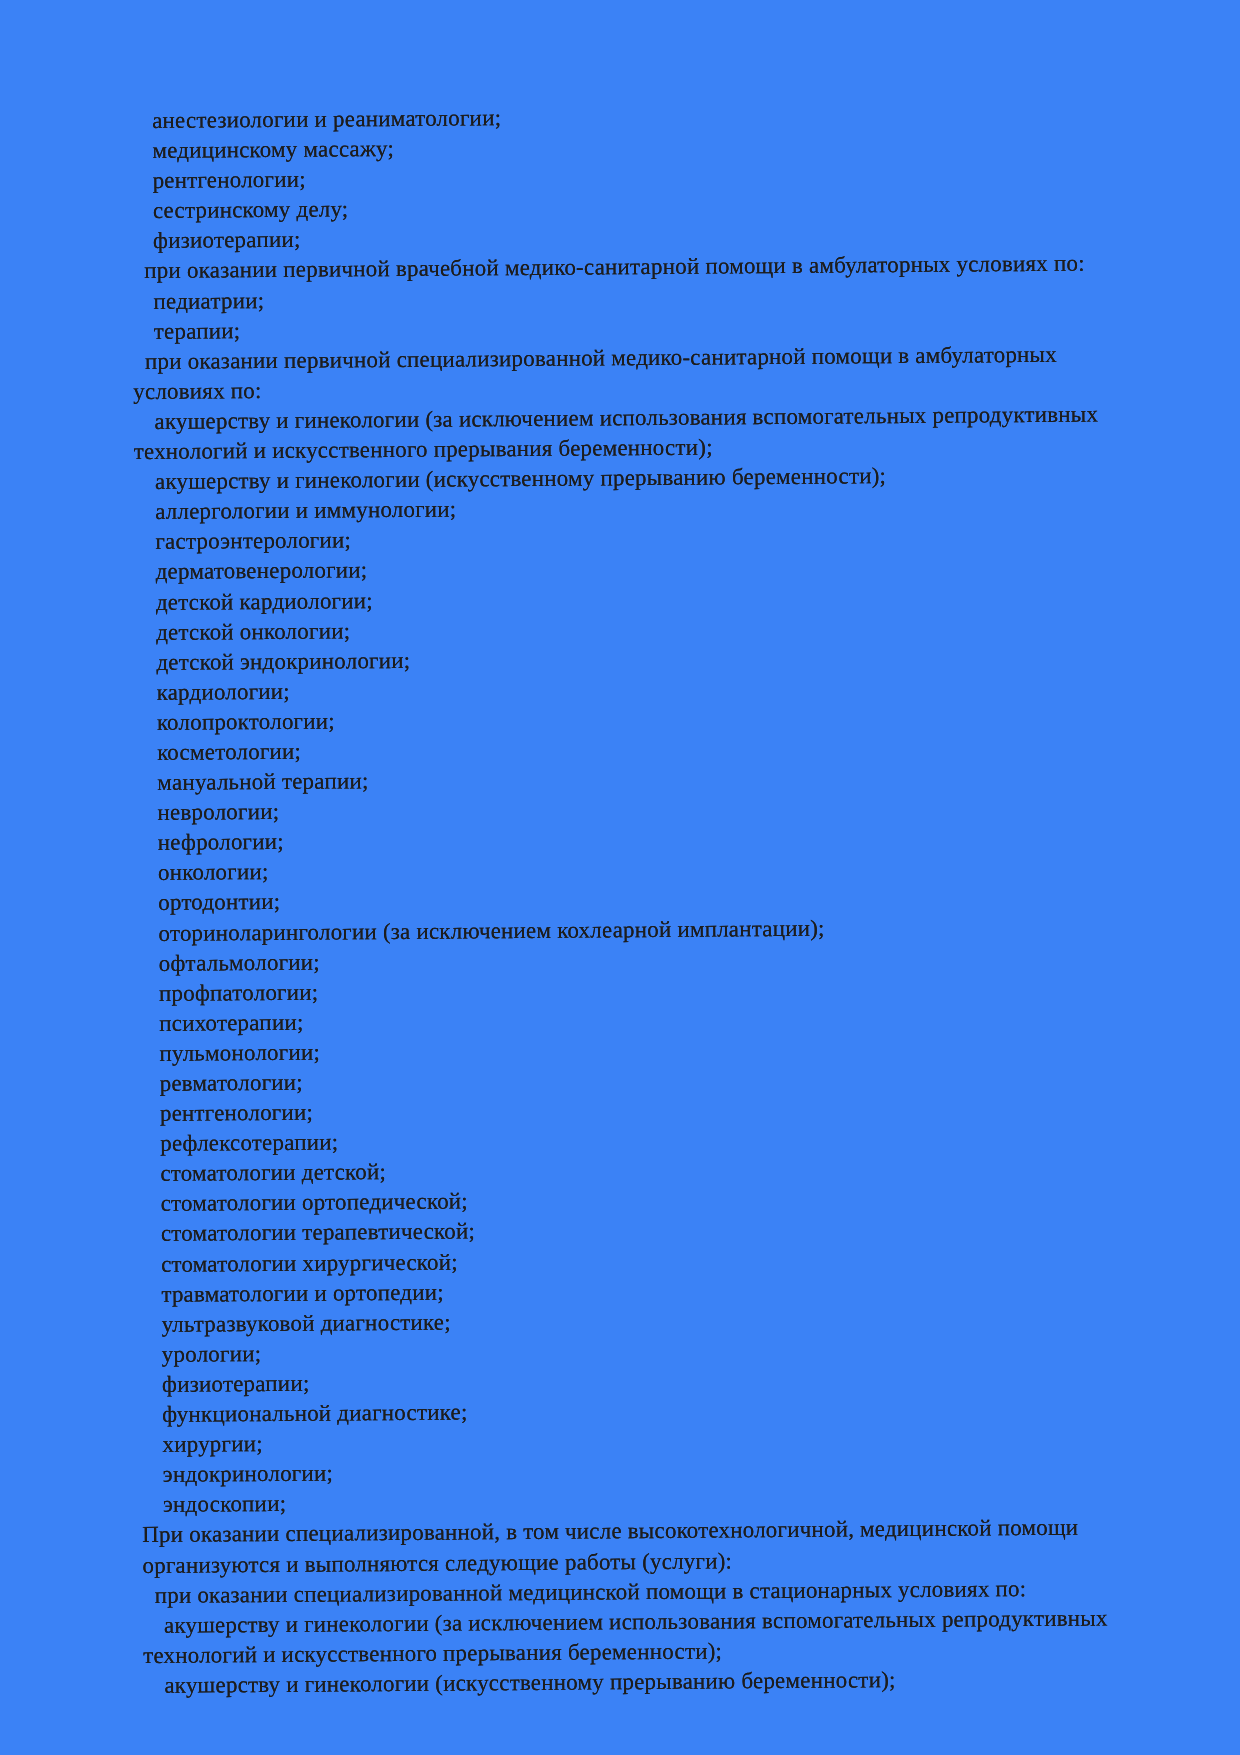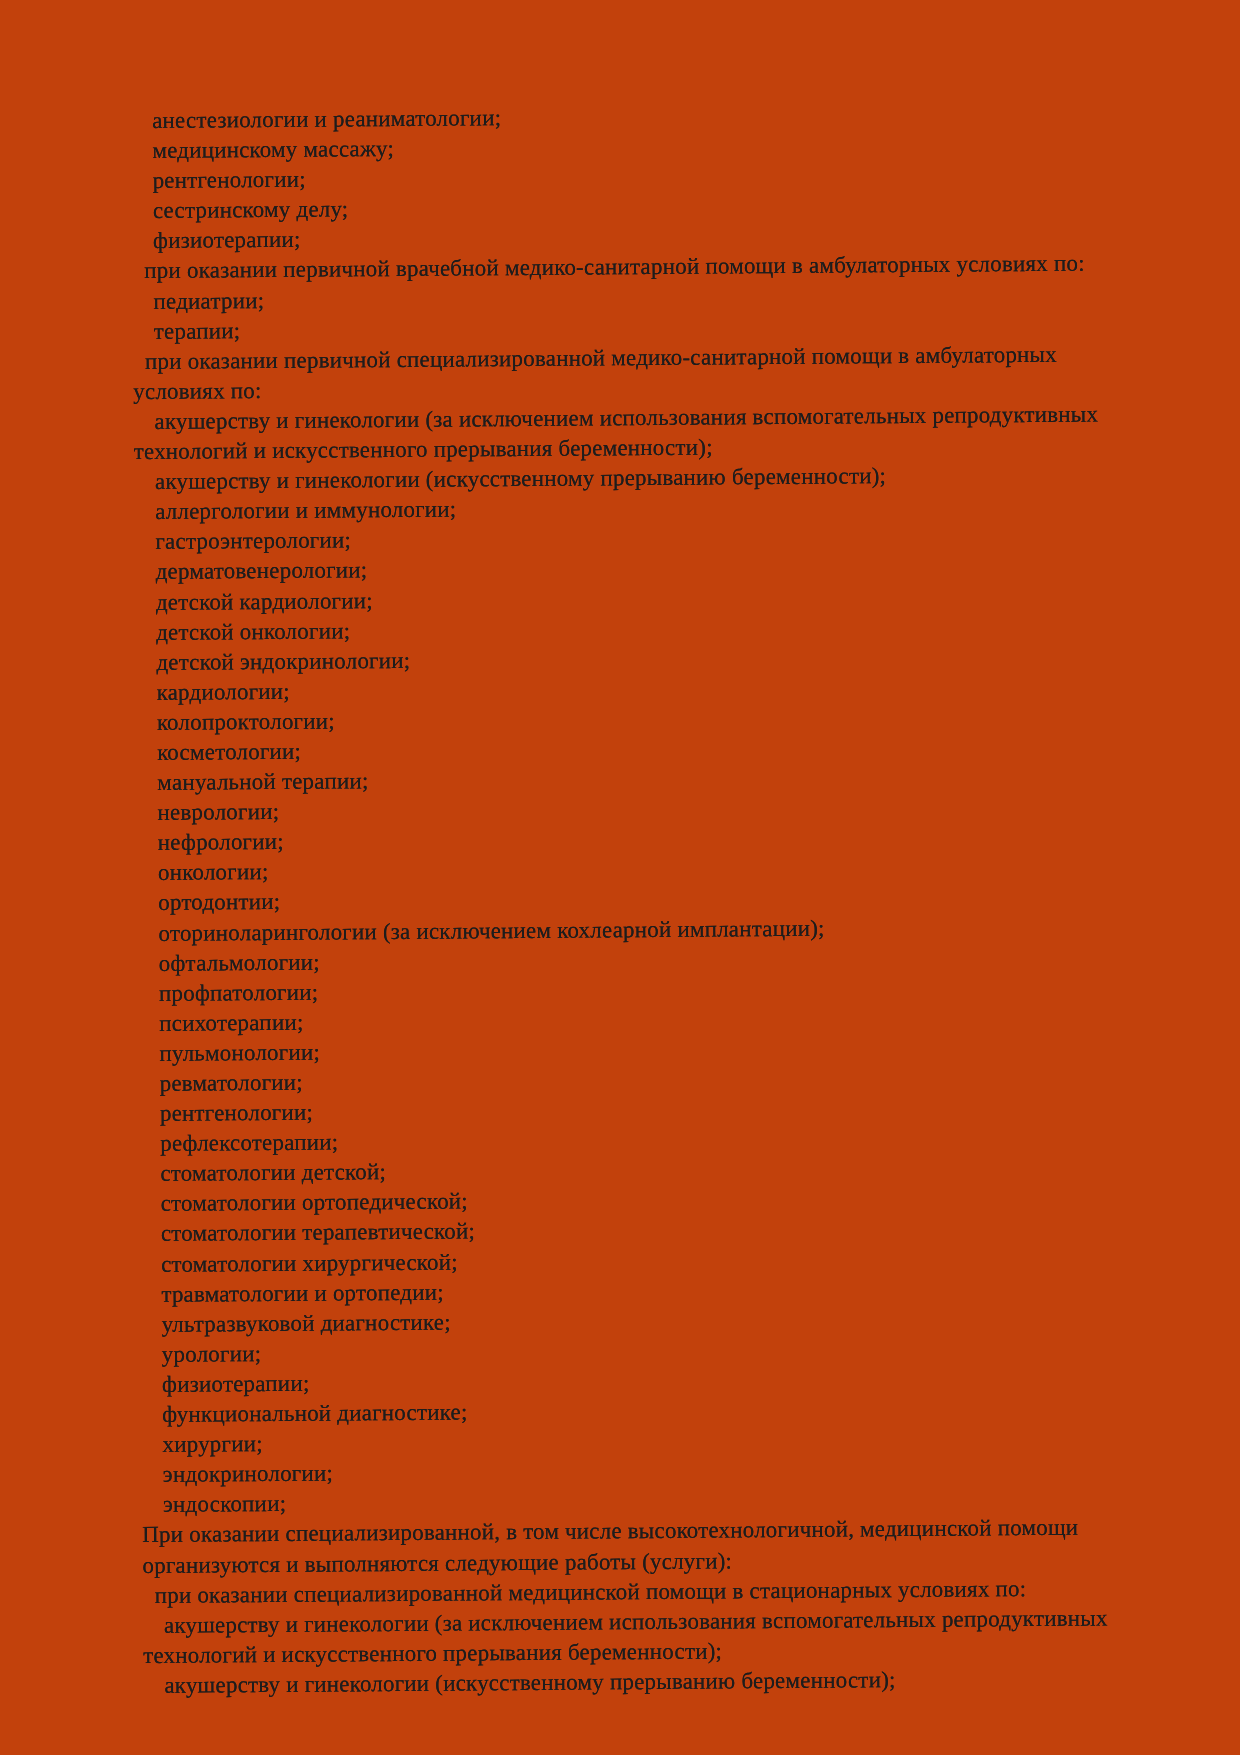--- a/index.html
+++ b/index.html
@@ -35,21 +35,21 @@
     
     text-shadow: 0 0 0.5px currentColor;
   }
   .ind-item { padding-left: 152px; }
   .ind-sub  { padding-left: 143px; }
   .ind-para { padding-left: 131px; }
 </style>
 </head>
 <body style="background: rgb(255, 255, 255);">
 
-<div class="paper" style="background: #c2410c; color: rgb(29, 29, 29);">
+<div class="paper" style="background: #3b82f6; color: rgb(29, 29, 29);">
   <div class="doc-lines">
       <div class="line ind-item">анестезиологии и реаниматологии;</div>
       <div class="line ind-item">медицинскому массажу;</div>
       <div class="line ind-item">рентгенологии;</div>
       <div class="line ind-item">сестринскому делу;</div>
       <div class="line ind-item">физиотерапии;</div>
       <div class="line ind-sub">при оказании первичной врачебной медико-санитарной помощи в амбулаторных условиях по:</div>
       <div class="line ind-item">педиатрии;</div>
       <div class="line ind-item">терапии;</div>
       <div class="line ind-sub">при оказании первичной специализированной медико-санитарной помощи в амбулаторных</div>

